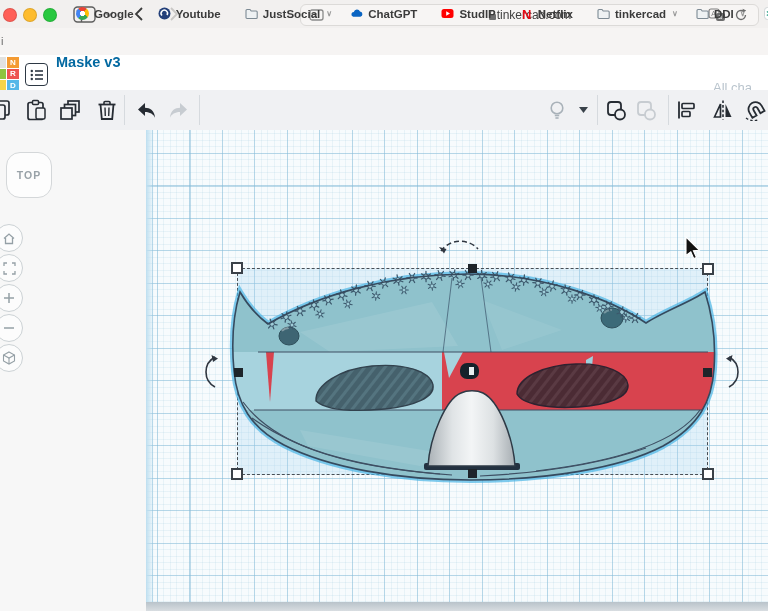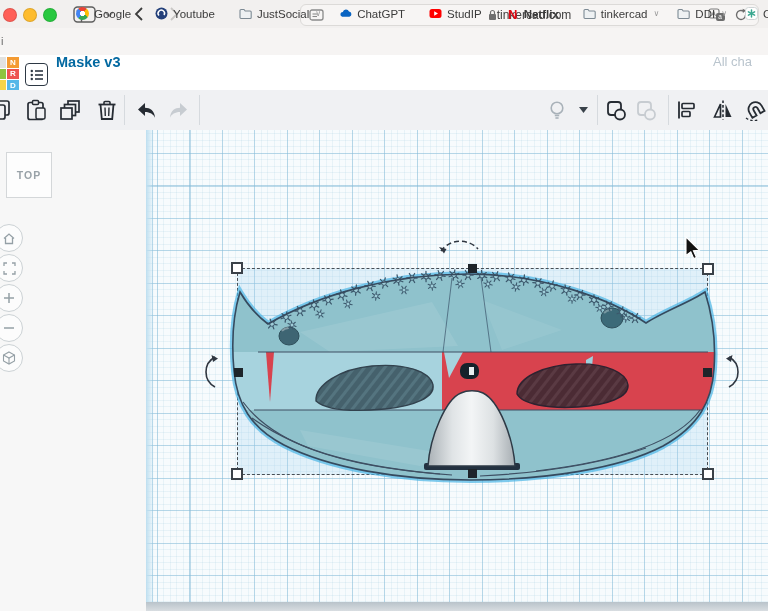--- a/index.html
+++ b/index.html
@@ -8,50 +8,50 @@
   .abs{position:absolute;}
   
   .topbar{left:0;top:0;width:768px;height:28px;background:#f2f0ef;border-bottom:1px solid #dddbd9;}
   .light{width:12px;height:12px;border-radius:50%;top:8px;border:0.5px solid rgba(0,0,0,.12);}
   .urlbar{left:300px;top:4px;width:457px;height:20px;background:#f7f5f4;border:1px solid #dcdad8;
     border-radius:6px;display:flex;align-items:center;justify-content:center;font-size:12px;color:#3f3f3f;}
   .url-side{position:absolute;top:3px;}
   
   .bmbar{left:0;top:28px;width:768px;height:27px;background:#f6f4f3;border-bottom:1px solid #d9d7d5;}
   .bmrow{left:76px;top:0;height:27px;display:flex;align-items:center;gap:18px;}
-  .bm{display:flex;align-items:center;gap:5px;font-size:11.5px;color:#3b3b3b;white-space:nowrap;cursor:default;}
+  .bm{display:flex;align-items:center;gap:5px;font-size:11.5px;color:#3b3b3b;white-space:nowrap;cursor:default;font-weight:bold;}
   .bm .dd{font-size:8px;color:#9a9a9a;margin-left:1px;}
   .bi{width:13px;height:13px;flex:0 0 auto;display:block;}
   .gicon{border-radius:50%;background:
      radial-gradient(circle at 50% 50%, #fff 0 2.6px, transparent 2.7px),
      conic-gradient(from -40deg,#ea4335 0 22%,#fbbc05 0 45%,#34a853 0 72%,#4285f4 0);}
   
   .tchead{left:0;top:55px;width:768px;height:35px;background:#ffffff;border-bottom:1px solid #e3e6e9;}
   .logo{left:0;top:57px;display:grid;grid-template-columns:6px 12px;grid-auto-rows:10.5px;gap:1px;}
   .tile{display:flex;align-items:center;justify-content:center;color:#fff;font-size:8px;font-weight:bold;}
   .listbtn{left:25px;top:63px;width:21px;height:21px;border:1.6px solid #2d3844;border-radius:4px;
     display:flex;align-items:center;justify-content:center;background:#fff;}
   .title{left:56px;top:54px;font-size:14.5px;font-weight:bold;color:#0369a1;}
-  .status{left:713px;top:54px;font-size:13px;color:#b9c4cd;white-space:nowrap;}
+  .status{left:713px;top:80px;font-size:13px;color:#b9c4cd;white-space:nowrap;}
   
   .tcbar{left:0;top:90px;width:768px;height:40px;background:#f0f1f3;border-bottom:1px solid #d3d7da;}
   .tbtn{top:99px;width:22px;height:22px;}
   .vsep{top:95px;width:1px;height:30px;background:#d6dade;}
   
   .canvas{left:0;top:130px;width:768px;height:481px;background:#f7f7f7;}
   .workplane{left:146px;top:130px;width:622px;height:481px;background-color:#f7fbfd;
     background-image:
       repeating-linear-gradient(to right, rgba(130,185,215,.50) 0 1px, transparent 1px 32.5px),
       repeating-linear-gradient(to bottom, rgba(130,185,215,.50) 0 1px, transparent 1px 32.5px),
       repeating-linear-gradient(to right, rgba(150,195,220,.16) 0 1px, transparent 1px 6.5px),
       repeating-linear-gradient(to bottom, rgba(150,195,220,.16) 0 1px, transparent 1px 6.5px);
     background-position:11px 23px;}
   .wpedge{left:146px;top:130px;width:8px;height:481px;background:linear-gradient(to right,#bedff0,rgba(190,223,240,0));}
   .wpbottom{left:146px;top:602px;width:622px;height:9px;background:linear-gradient(#b9c3ca,#d8dde1);}
-  .viewcube{left:6px;top:152px;width:44px;height:44px;background:#fdfdfd;border:1px solid #d4d7d9;border-radius:0;
+  .viewcube{left:6px;top:152px;width:44px;height:44px;background:#fdfdfd;border:1px solid #d4d7d9;border-radius:14px;
     display:flex;align-items:center;justify-content:center;font-size:10.5px;font-weight:bold;letter-spacing:1px;color:#99a2a8;}
   .navbtn{left:-5px;width:26px;height:26px;border-radius:50%;background:#fcfcfc;border:1px solid #ccd2d5;
     display:flex;align-items:center;justify-content:center;color:#95a0a6;}
   .selbox{left:237px;top:268px;width:471px;height:207px;border:1.5px dashed #474e55;background:rgba(165,213,240,.28);box-sizing:border-box;}
   .hW{width:12px;height:12px;background:#fff;border:2.5px solid #3a4148;box-sizing:border-box;}
   .hB{width:9px;height:9px;background:#1e242a;}
 </style>
 </head>
 <body>
 

